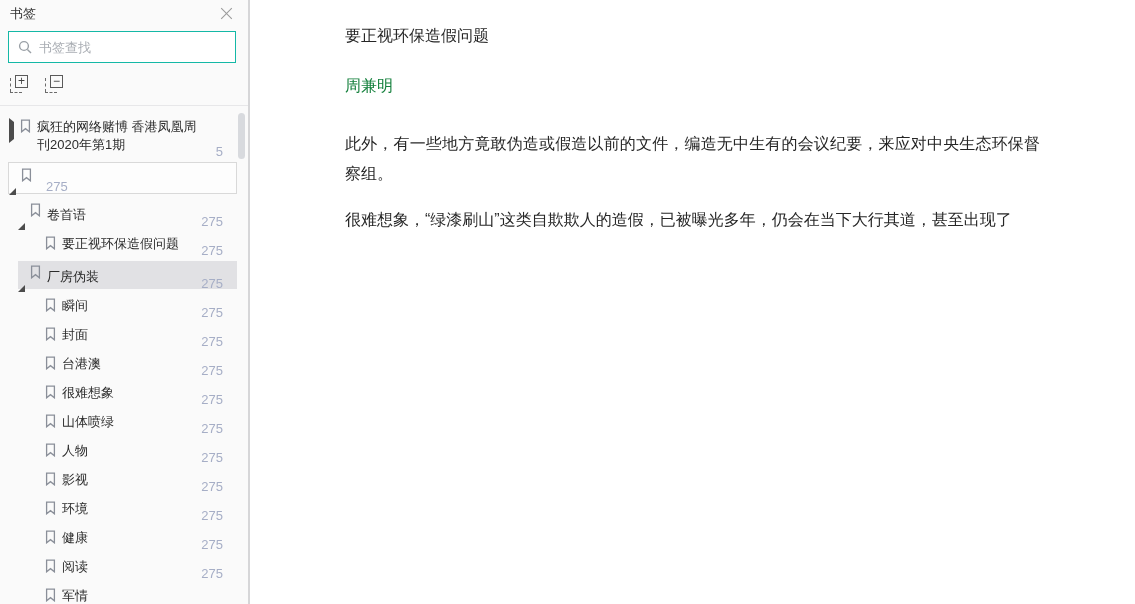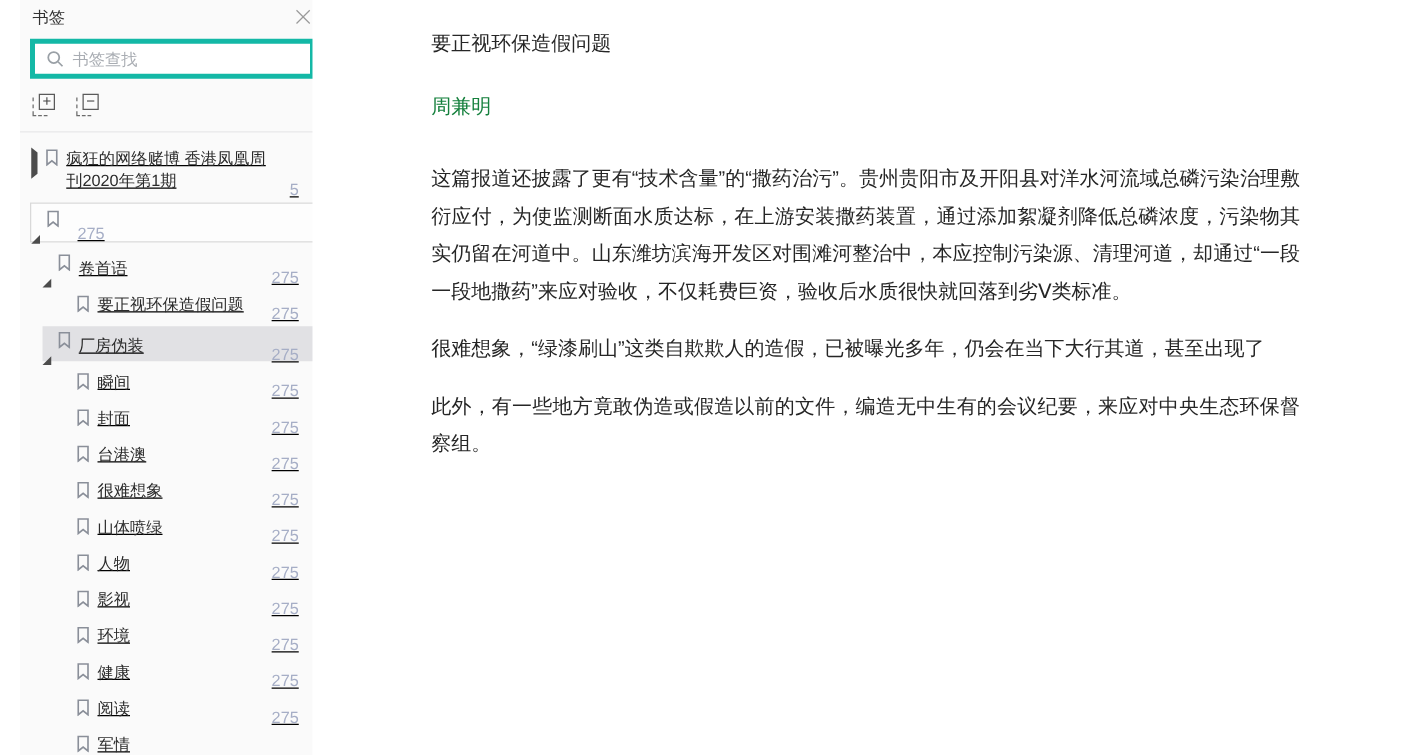--- a/index.html
+++ b/index.html
@@ -1,51 +1,51 @@
 <!DOCTYPE html>
 <html><head>
 <meta charset="utf-8">
 <style>
   * { margin:0; padding:0; box-sizing:border-box; }
   html,body { width:1135px; height:604px; overflow:hidden; background:#fff;
     font-family:"Liberation Sans","DejaVu Sans",sans-serif; }
 
   
-  .sidebar { position:absolute; left:16px; top:0; width:250px; height:604px;
+  .sidebar { position:absolute; left:0; top:0; width:250px; height:604px;
     background:#fafafa; border-right:2px solid #d6d6d8; }
   .panel-head { display:flex; justify-content:space-between; align-items:center;
     padding:5px 14px 0 10px; height:22px; }
   .panel-title { font-size:13px; color:#333; }
   .close-btn { width:14px; height:14px; cursor:pointer; position:relative; }
   .close-btn::before,.close-btn::after { content:""; position:absolute; left:-1px; top:6px;
     width:15px; height:1px; background:#9a9a9a; }
   .close-btn::before { transform:rotate(45deg); }
   .close-btn::after { transform:rotate(-45deg); }
 
   .search-wrap { margin:9px 12px 0 8px; height:32px; background:#fff;
-    border:4px solid #14b8a6; display:flex; align-items:center; padding:0 9px; gap:7px; }
+    border:1px solid #14b8a6; display:flex; align-items:center; padding:0 9px; gap:7px; }
   .search-input { border:none; outline:none; flex:1; font-size:13px; color:#333;
     background:transparent; font-family:inherit; }
   .search-input::placeholder { color:#a9adb3; }
 
   .tools { margin:12px 10px 0 9px; display:flex; gap:16px; height:19px; }
   .tool-icon { position:relative; width:19px; height:19px; cursor:pointer; }
   .tool-icon .dash-v { position:absolute; left:1px; top:3px; height:14px; width:0;
     border-left:1px dashed #6b6b6b; }
   .tool-icon .dash-h { position:absolute; left:1px; bottom:1px; width:12px; height:0;
     border-top:1px dashed #6b6b6b; }
   .tool-icon .boxx { position:absolute; right:0; top:0; width:13px; height:13px;
     border:1px solid #5a5a5a; background:#fafafa; color:#444;
     font-size:12px; line-height:11px; text-align:center; }
 
   .hr { margin-top:11px; border-top:1px solid #e7e7e9; }
 
   .tree { padding-top:9px; position:relative; }
   .bm-row { display:flex; align-items:flex-end; padding:3px 14px 3px 0;
-    margin-bottom:5px; margin-right:11px; cursor:pointer;text-decoration:underline; }
+    margin-bottom:5px; margin-right:11px; cursor:pointer; }
   .lvl0 { margin-left:8px; }
   .lvl1 { margin-left:18px;justify-content:center; }
   .lvl2 { margin-left:33px; }
   .bm-row.sel { background:#e1e1e4; }
   .bm-row.outl { background:#fdfdfd; border:1px solid #d9d9d9; padding-top:4px; padding-bottom:4px; }
   .tri { width:12px; flex-shrink:0; align-self:flex-start; margin-top:4px; }
   .tri-collapsed { width:0; height:0; border-left:5px solid #4c4c4c;
     border-top:4px solid transparent; border-bottom:4px solid transparent; margin-left:1px; }
   .tri-expanded { width:0; height:0; border-bottom:7px solid #4c4c4c;
     border-left:7px solid transparent; }
@@ -227,17 +227,16 @@
       </div>
     </div>
 
   <div class="sb-thumb"></div>
 </div>
 
 <div class="doc">
   <h1 class="doc-title">要正视环保造假问题</h1>
   <div class="doc-author">周兼明</div>
   <div id="doc-body">
-      <p class="doc-para">这篇报道还披露了更有“技术含量”的“撒药治污”。贵州贵阳市及开阳县对洋水河流域总磷污染治理敷衍应付，为使监测断面水质达标，在上游安装撒药装置，通过添加絮凝剂降低总磷浓度，污染物其实仍留在河道中。山东潍坊滨海开发区对围滩河整治中，本应控制污染源、清理河道，却通过“一段一段地撒药”来应对验收，不仅耗费巨资，验收后水质很快就回落到劣Ⅴ类标准。</p>
+      <p class="doc-para">此外，有一些地方竟敢伪造或假造以前的文件，编造无中生有的会议纪要，来应对中央生态环保督察组。</p>
       <p class="doc-para">很难想象，“绿漆刷山”这类自欺欺人的造假，已被曝光多年，仍会在当下大行其道，甚至出现了</p>
-      <p class="doc-para">此外，有一些地方竟敢伪造或假造以前的文件，编造无中生有的会议纪要，来应对中央生态环保督察组。</p>
     </div>
 </div>
 
 </body></html>

